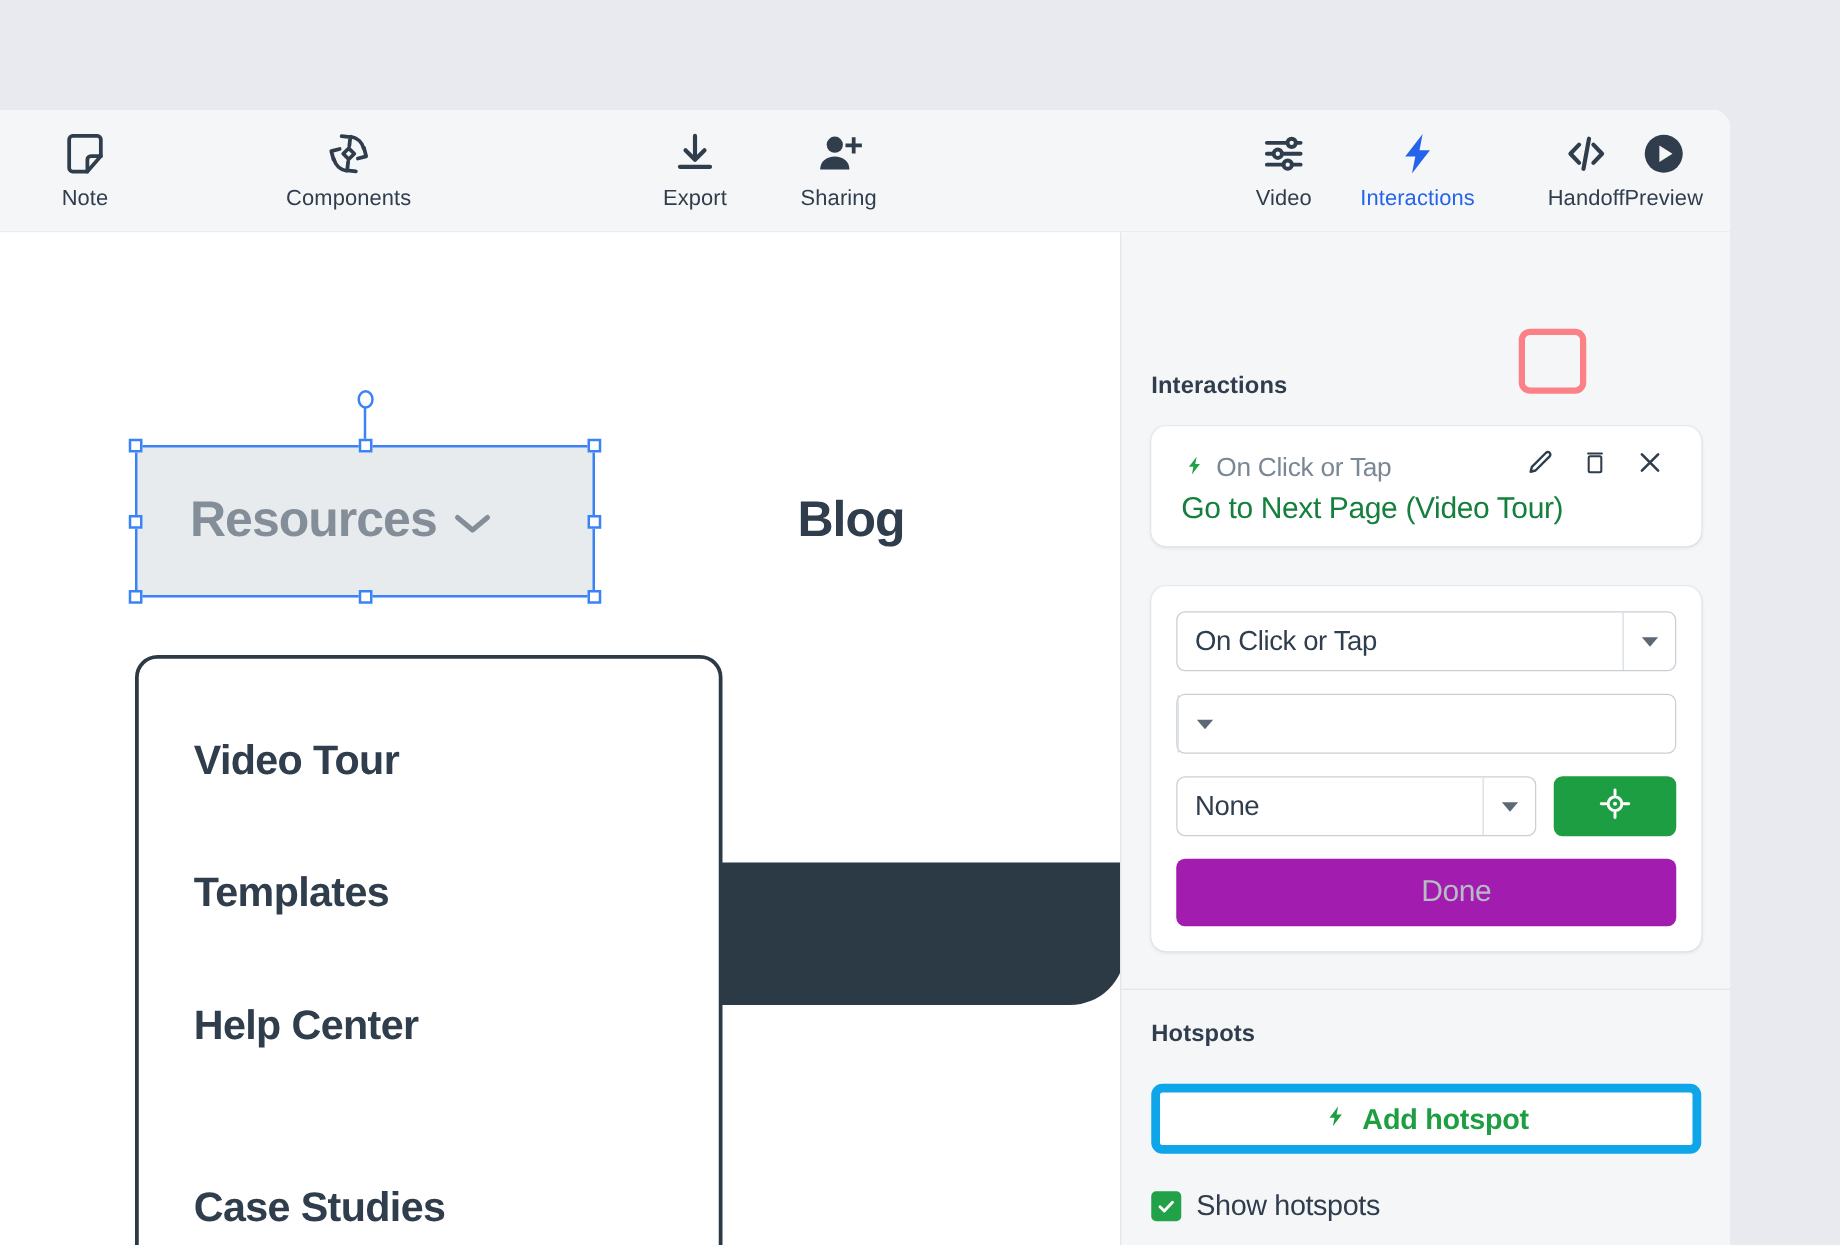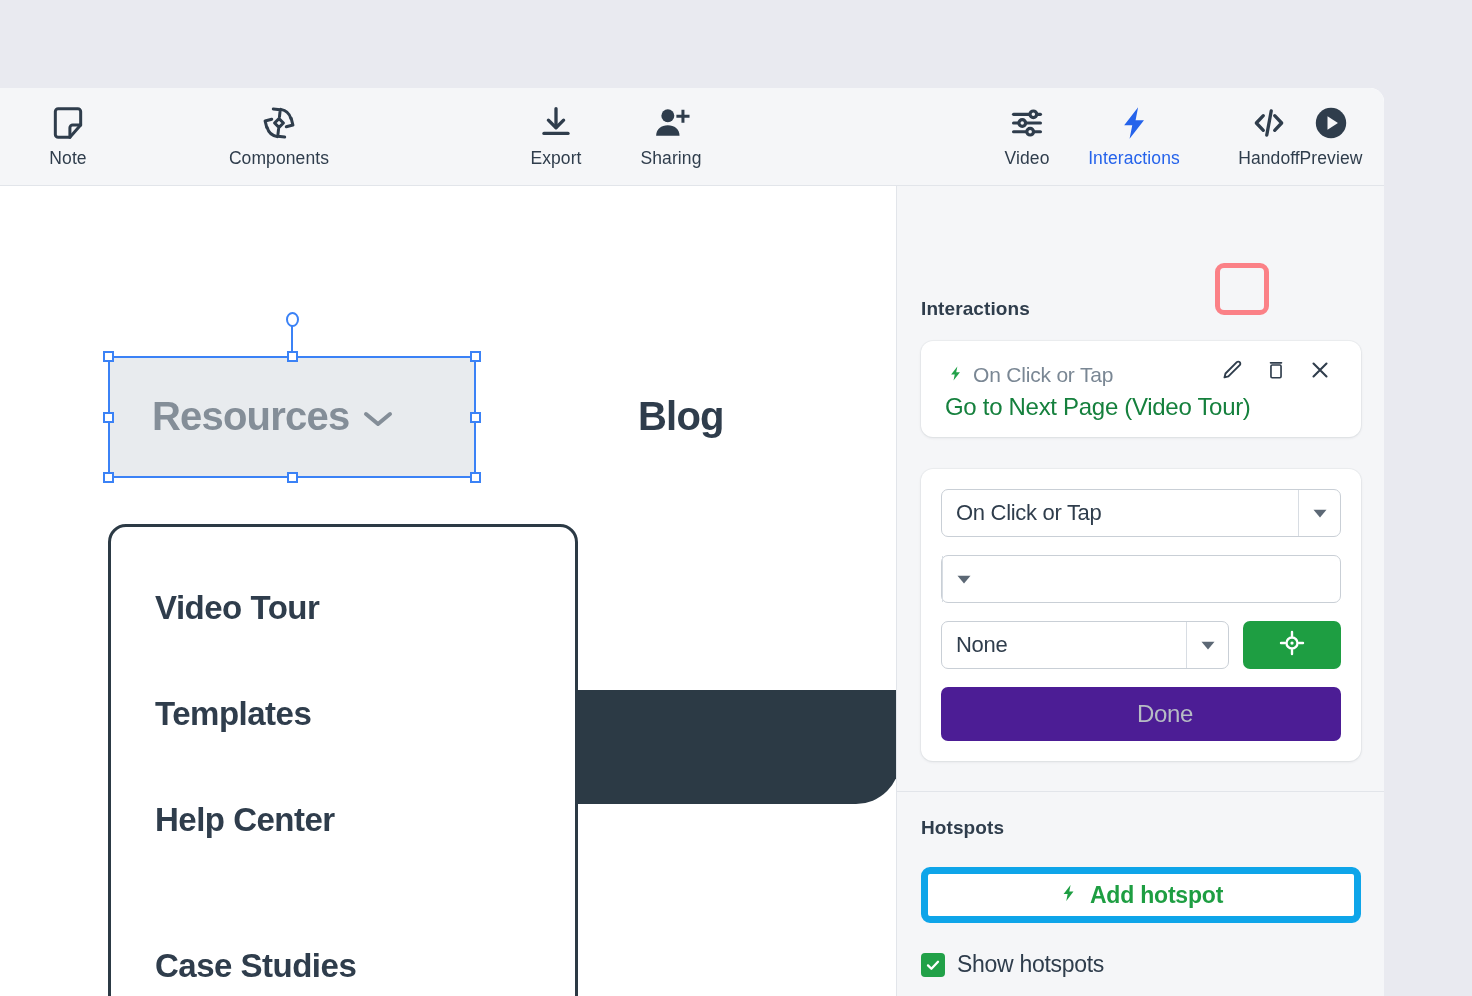--- a/index.html
+++ b/index.html
@@ -246,21 +246,21 @@
     width: 98px; height: 48px;
     background: #1e9e42;
     border-radius: 7px;
     display: flex; align-items: center; justify-content: center;
     cursor: pointer;
   }
   #done-button {
     position: absolute;
     left: 20px; top: 218px;
     width: 400px; height: 54px;
-    background: #4c1d95;
+    background: #a21caf;
     border-radius: 7px;
     display: flex; align-items: center; justify-content: center;
     font-size: 24px;
     color: #b6bcc4;
     letter-spacing: -0.3px;
     cursor: pointer;
     padding-left: 48px;
   }
 
   #panel-divider {

